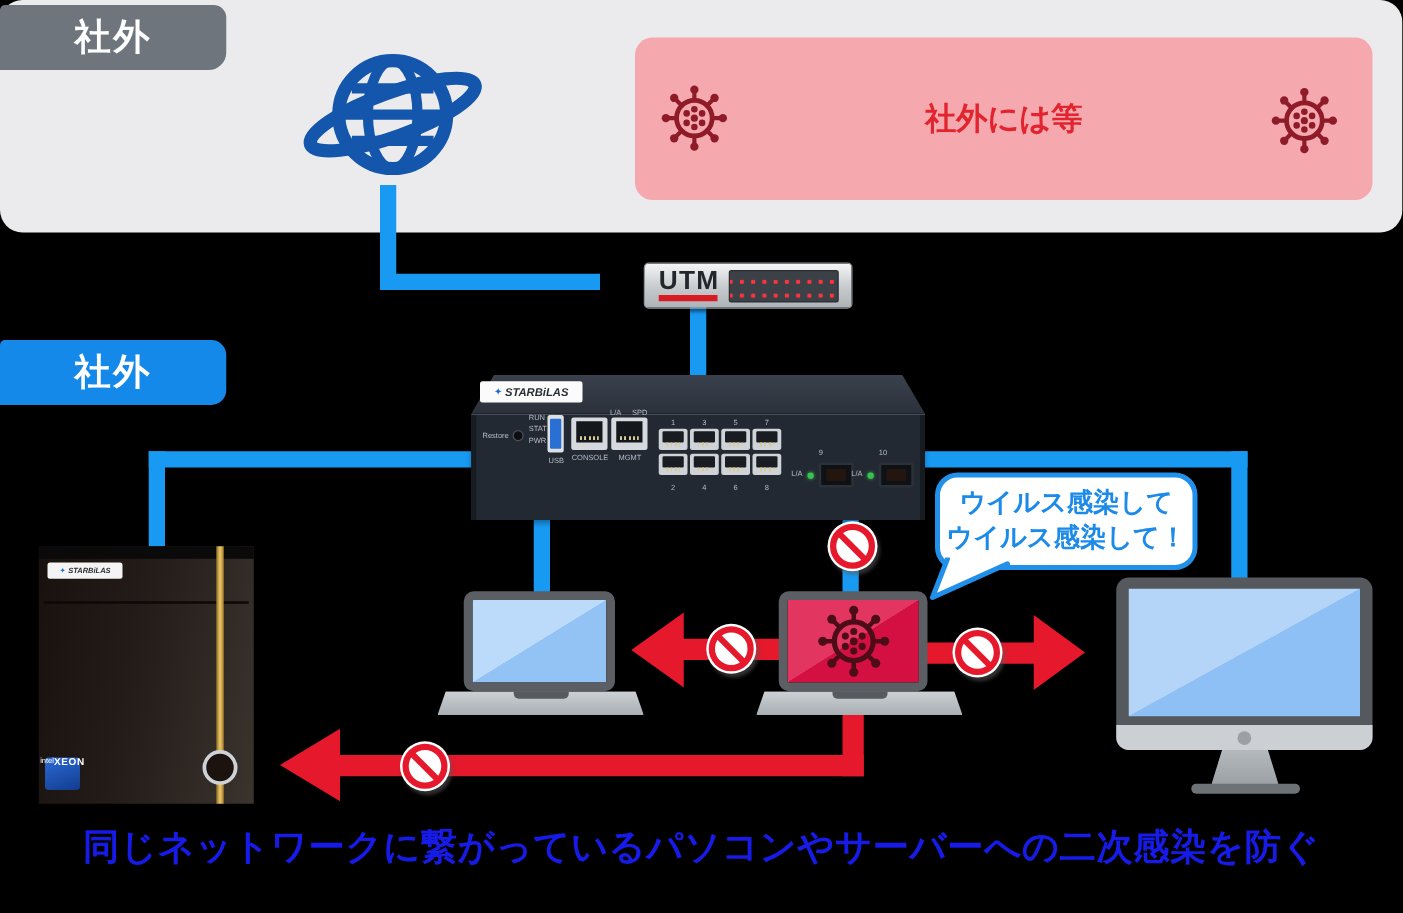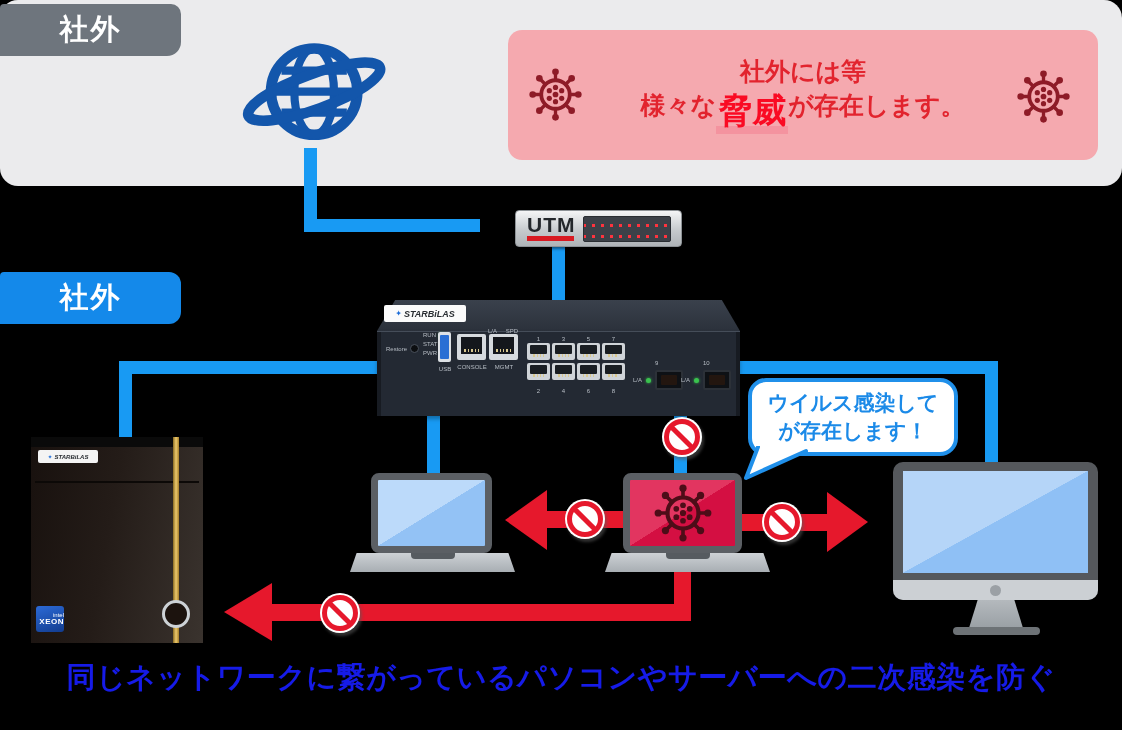--- a/index.html
+++ b/index.html
@@ -79,21 +79,21 @@
   
   .server{position:absolute;left:31px;top:437px;width:172px;height:206px;
     background:linear-gradient(100deg,#18110e 0%,#241c18 45%,#3a332e 100%);box-shadow:inset 0 10px 0 #0a0a0a;}
   .srv-seam{position:absolute;left:4px;right:4px;top:44px;height:2px;background:#0c0907;}
   .srv-logo{position:absolute;left:7px;top:13px;width:60px;height:13px;background:#f4f4f4;border-radius:2px;
     display:flex;align-items:center;justify-content:center;gap:2px;font-size:6px;font-style:italic;font-weight:800;color:#2a2e33;}
   .srv-logo .glyph{color:#1a6bd8;font-size:6px;font-style:normal;}
   .srv-stripe{position:absolute;right:24px;top:0;width:6px;height:206px;background:linear-gradient(90deg,#8a6b22,#edc96c 50%,#a57e2a);}
   .srv-knob{position:absolute;right:13px;top:163px;width:22px;height:22px;border-radius:50%;background:#1c130e;border:3px solid #cdd2d6;}
   .xeon{position:absolute;left:5px;bottom:11px;width:28px;height:26px;border-radius:3px;
-    background:linear-gradient(160deg,#2c6ad6,#123c8f);color:#fff;display:flex;flex-direction:column;align-items:flex-end;justify-content:center;line-height:1;}
+    background:linear-gradient(160deg,#2c6ad6,#123c8f);color:#fff;display:flex;flex-direction:row;align-items:flex-start;justify-content:center;line-height:1;}
   .xeon .l1{font-size:6px;}
   .xeon .l2{font-size:8px;font-weight:700;letter-spacing:.5px;}
 
   
   .lap-screen{position:absolute;border:7px solid #5b5f64;border-radius:8px;}
   .lap-screen.clean{left:371px;top:473px;width:107px;height:66px;
     background:linear-gradient(to bottom right,#bcdafa 49.8%,#93c2f5 50%);}
   .lap-screen.bad{left:623px;top:473px;width:105px;height:66px;
     background:linear-gradient(to bottom right,#e23560 49.8%,#d40f42 50%);}
   .lap-base{position:absolute;height:19px;background:linear-gradient(#cdd1d5,#a8aeb3);
@@ -163,25 +163,20 @@
         <line x1="38" y1="76" x2="94" y2="76" stroke-width="7"></line>
         <ellipse cx="66" cy="58" rx="60" ry="15" stroke-width="9" transform="rotate(-20 66 58)"></ellipse>
       </g>
     </svg>
   </div>
 
   <div class="warnbox">
     <div class="warn-line">
       <span>社外には</span>
         <span>等</span>
-    </div>
-    <div class="warn-line">
-      <span>様々な</span>
-        <span class="warn-em">脅威</span>
-        <span>が存在します。</span>
     </div>
   </div>
 
   <div class="virus left">
     <svg viewBox="0 0 120 120" width="57" height="57" stroke="currentColor" fill="none">
       <g stroke-width="7" stroke-linecap="round">
         <line x1="60" y1="30" x2="60" y2="16"></line>
           <line x1="81" y1="39" x2="91" y2="29"></line>
         <line x1="90" y1="60" x2="104" y2="60"></line>
           <line x1="81" y1="81" x2="91" y2="91"></line>
@@ -405,21 +400,21 @@
     </div>
   <div class="nosign" style="left:762px;top:502px;">
       <div class="ring"></div>
     </div>
   <div class="nosign" style="left:320px;top:593px;">
       <div class="ring"></div>
     </div>
 
   <div class="bubble">
     <span>ウイルス感染して</span>
-    <span>が存在します！</span>
+    <span>ウイルス感染して！</span>
   </div>
   <div class="bubble-tail">
     <svg width="72" height="36" viewBox="0 0 72 36">
       <path d="M16,1 L64,5 L4,32 Z" fill="#ffffff"></path>
       <path d="M16,1 L4,32 L64,5" fill="none" stroke="#2090ea" stroke-width="4" stroke-linejoin="round" stroke-linecap="round"></path>
     </svg>
   </div>
 
   <div class="caption">同じネットワークに繋がっているパソコンやサーバーへの二次感染を防ぐ</div>
 

